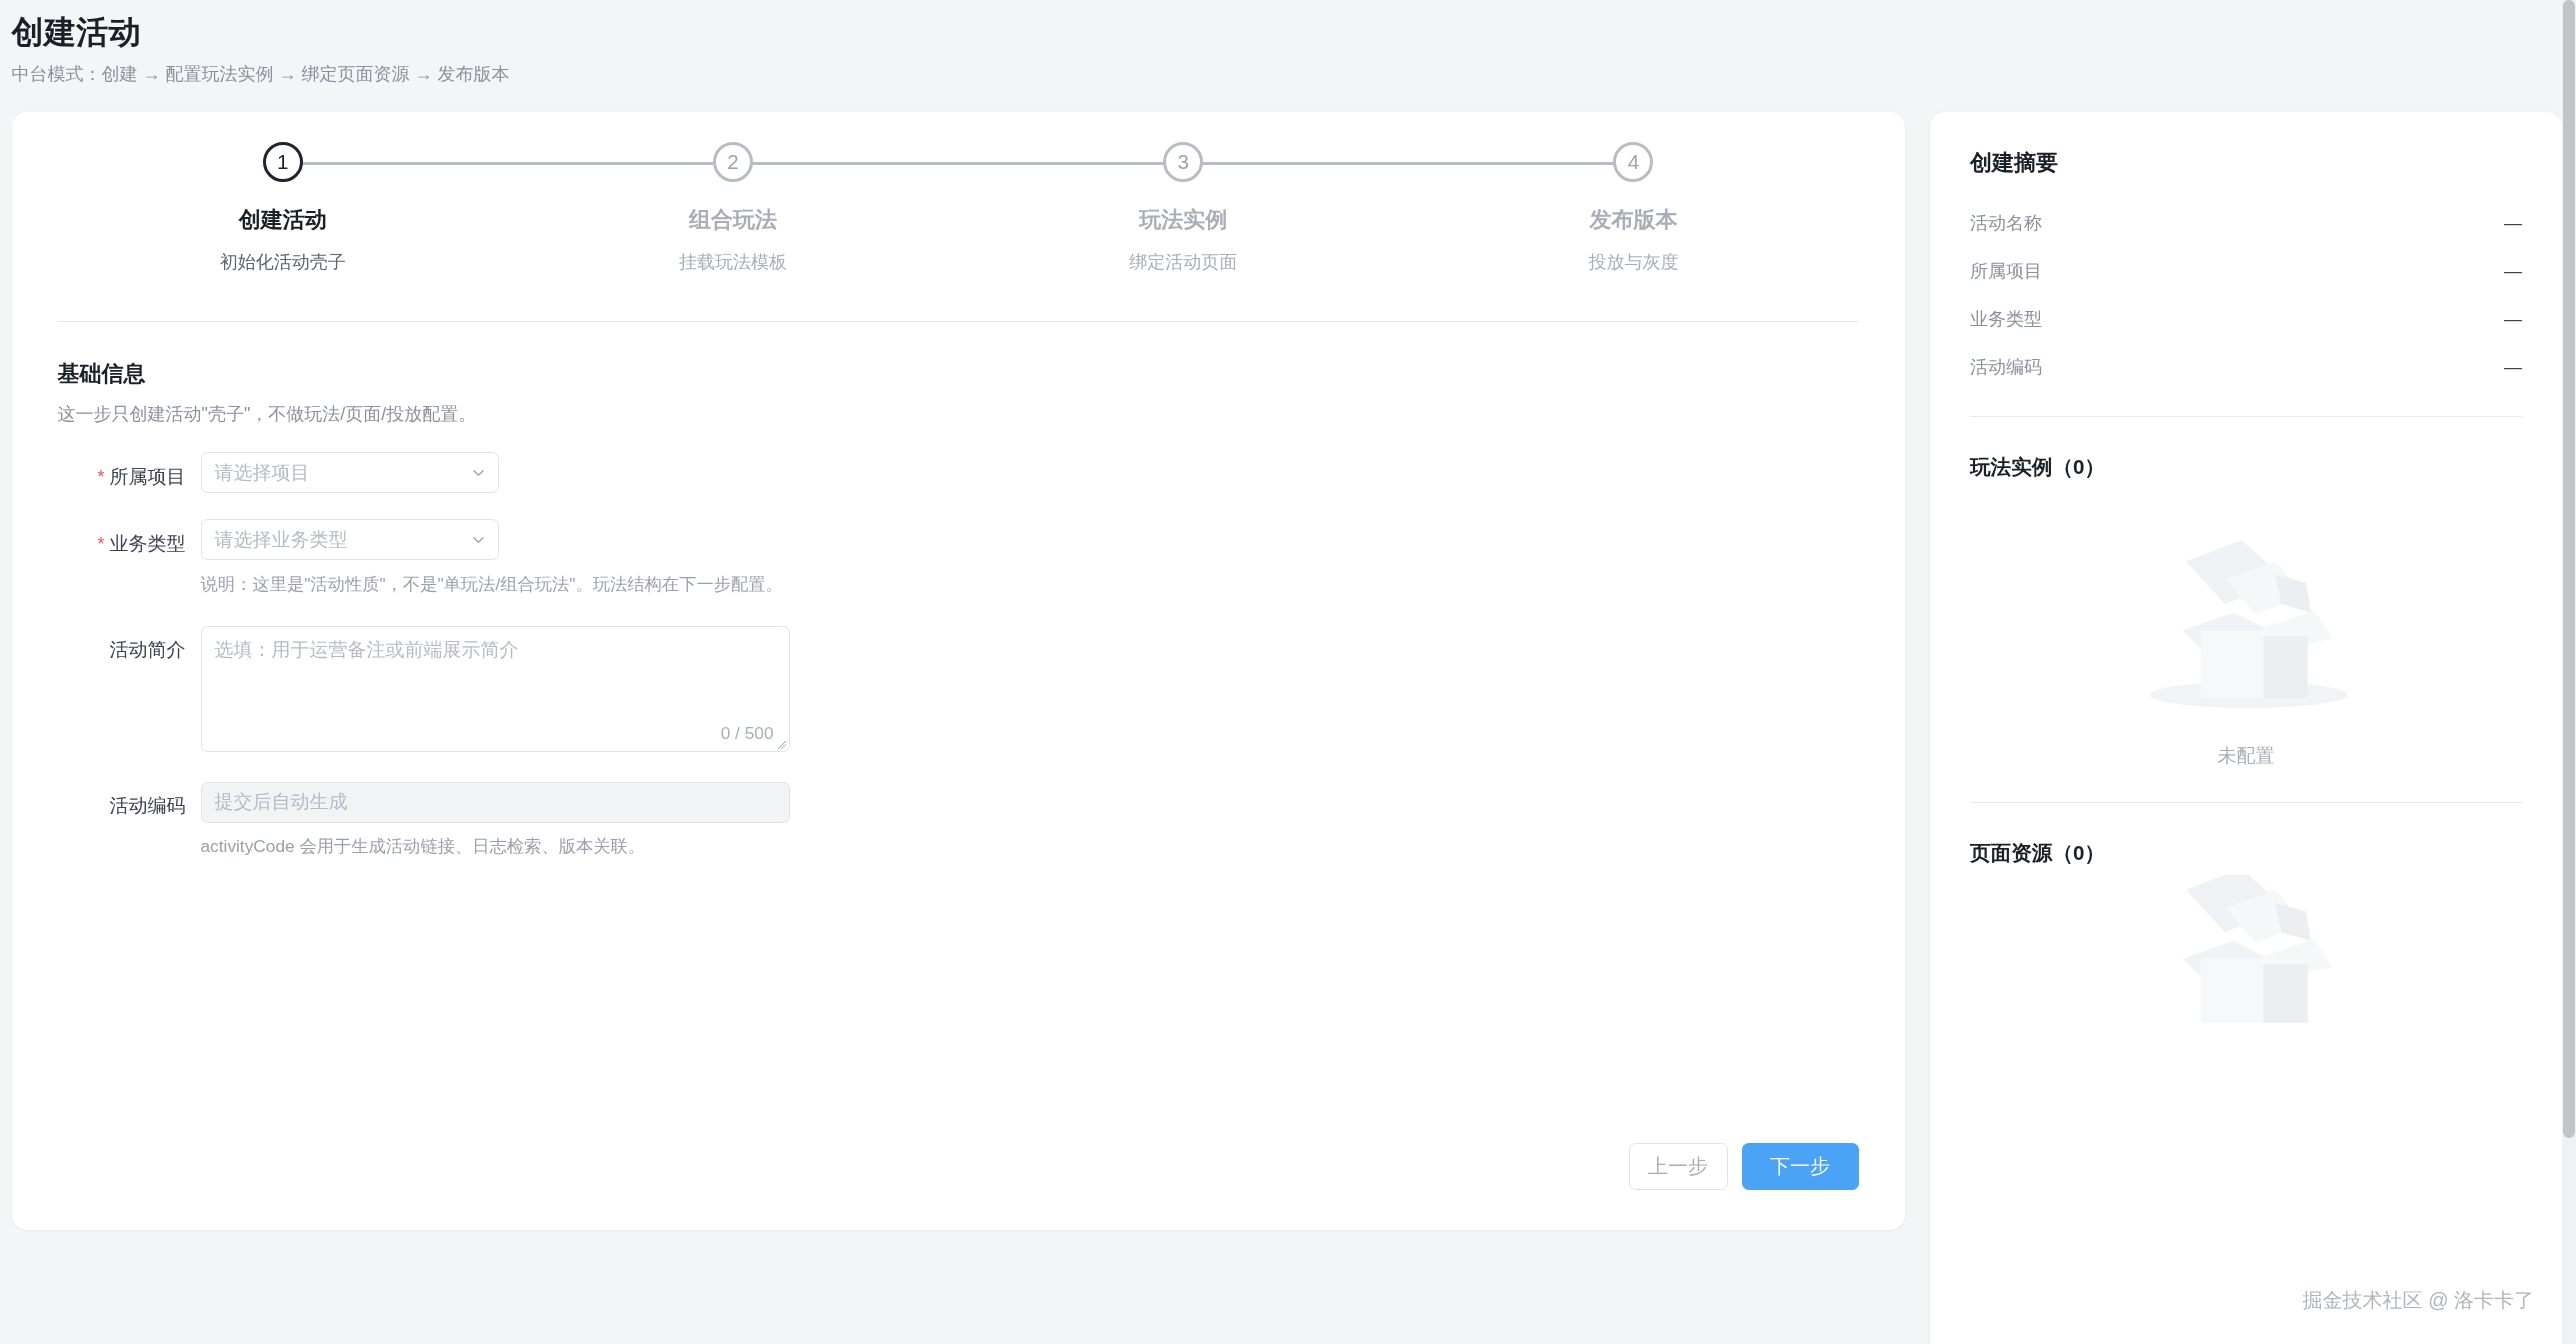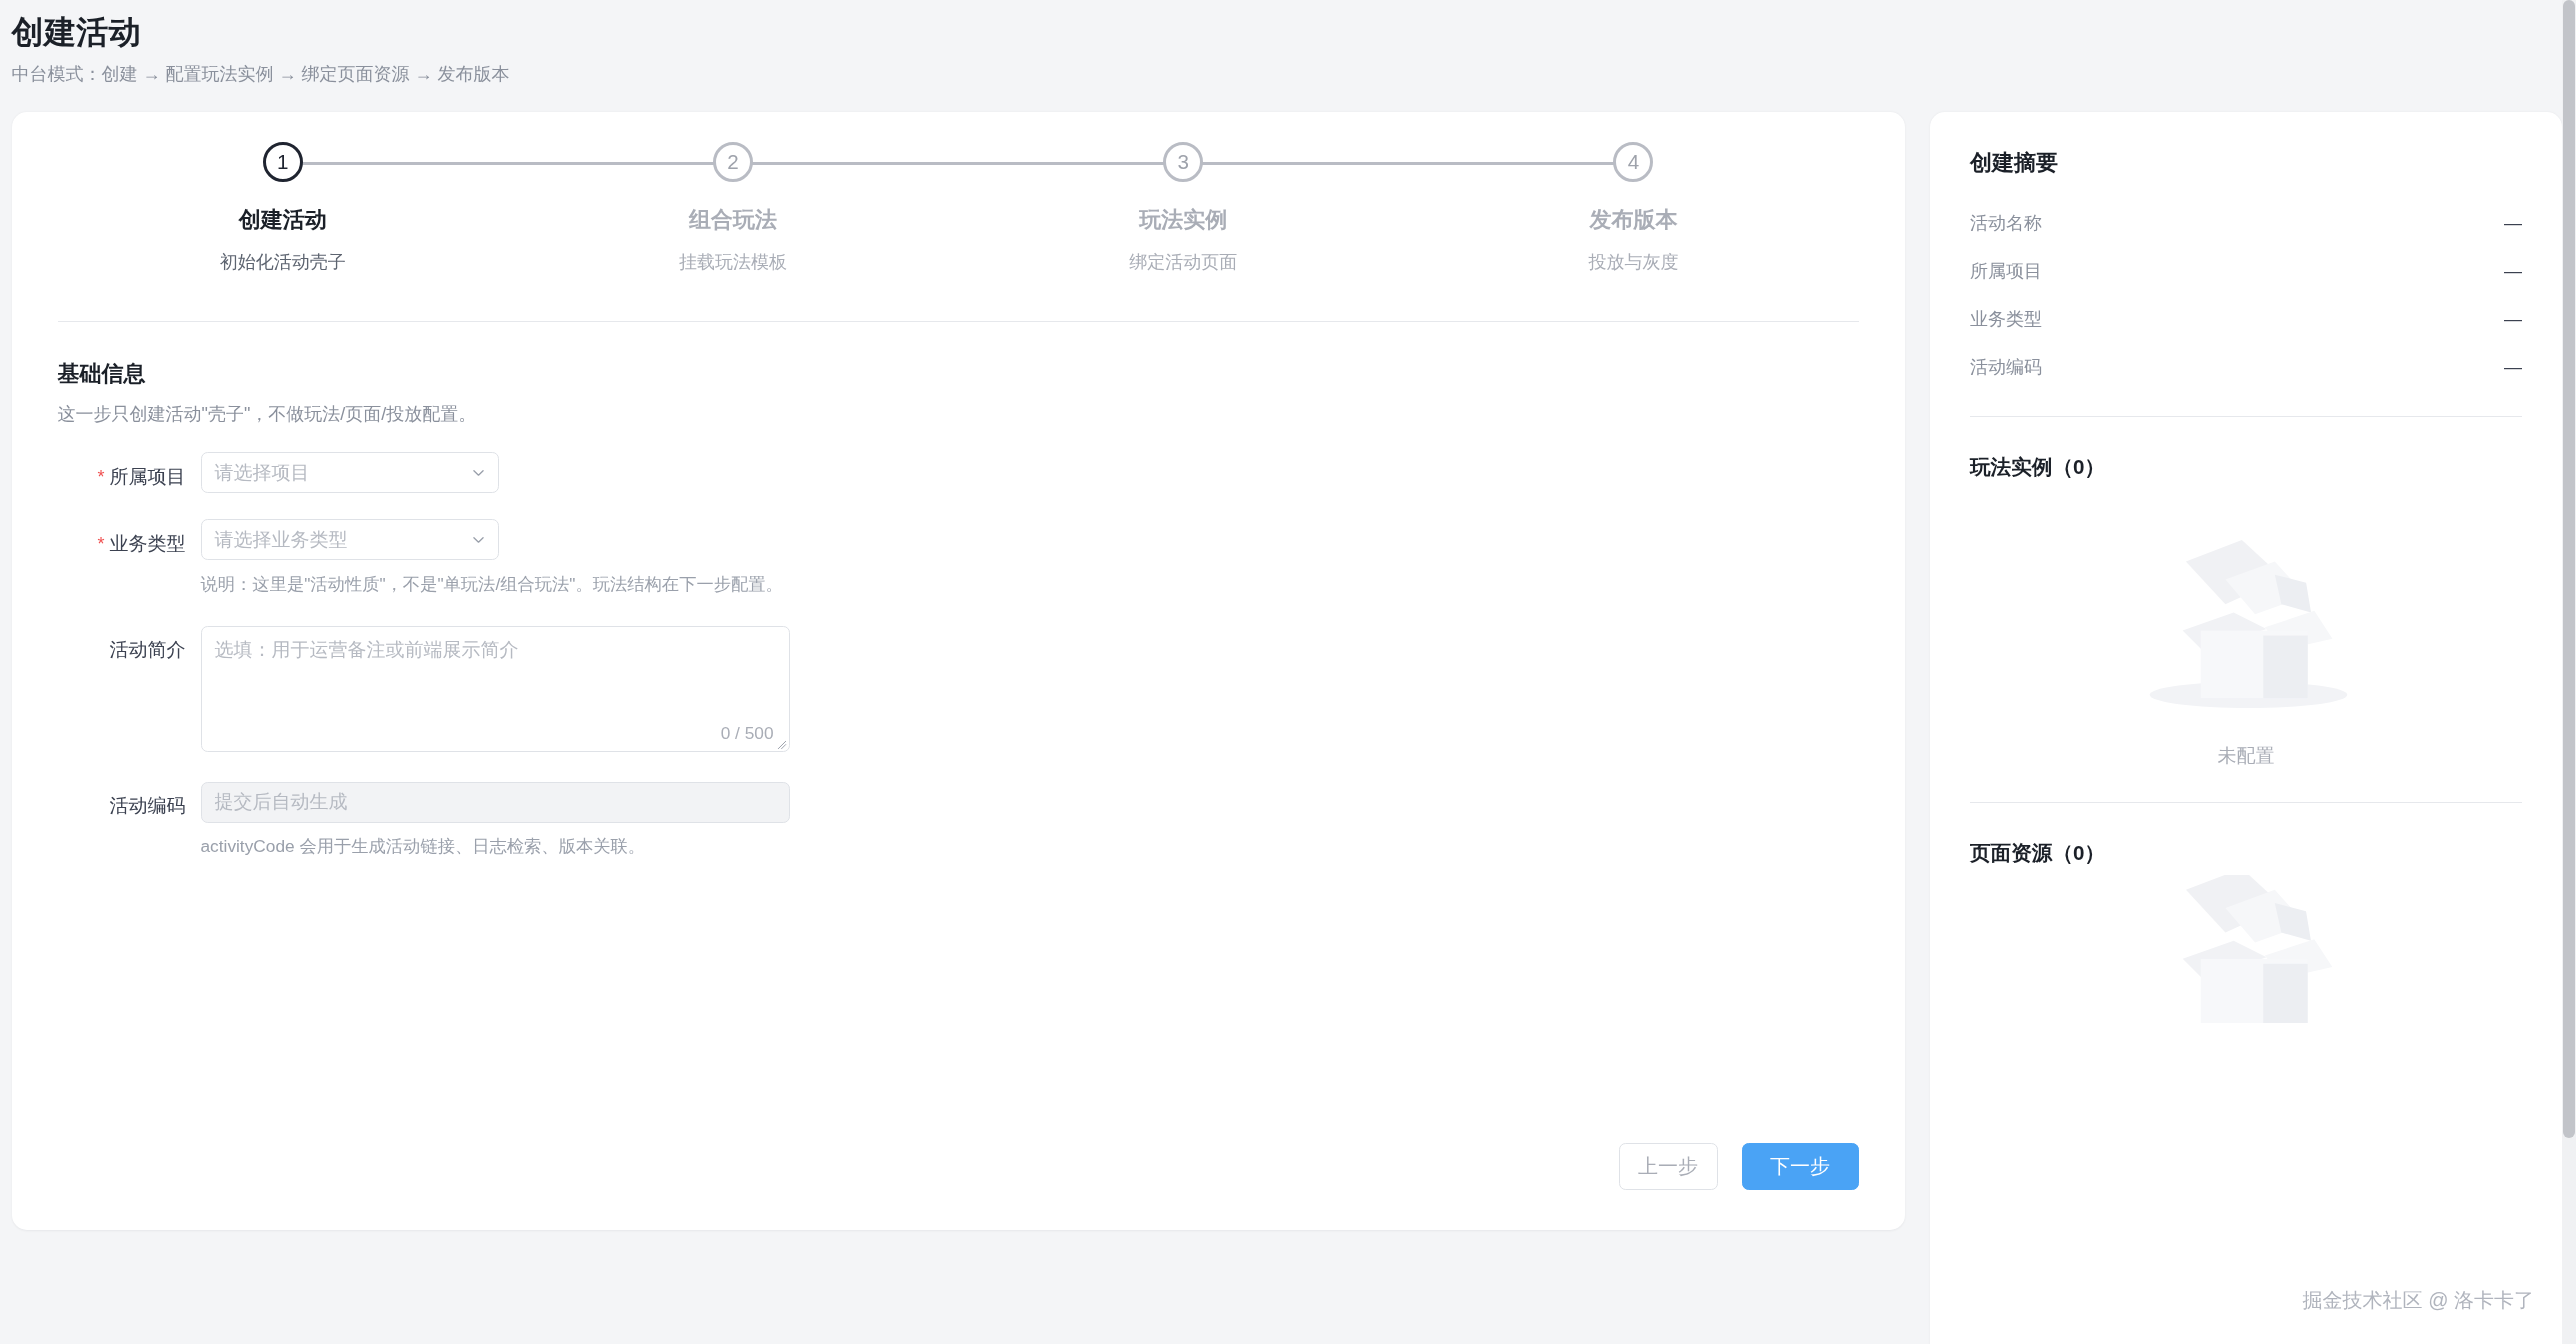--- a/index.html
+++ b/index.html
@@ -113,21 +113,21 @@
     position: absolute; right: 15px; bottom: 6.6px;
     font-size: 17.3px; color: #a9adb6;
   }
   .ta-grip {
     position: absolute; right: 1.6px; bottom: 1.6px; width: 11.5px; height: 11.5px;
   }
 
   
   .btn-bar {
     position: absolute; right: 46px; bottom: 40px;
-    display: flex; gap: 24px;
+    display: flex; gap: 14px;
   }
   .btn {
     border-radius: 6.6px; font-size: 20px; cursor: pointer;
     display: flex; align-items: center; justify-content: center;
     font-family: inherit;
   }
   .btn-secondary {
     width: 99px; height: 47px; background: #fff;
     border: 0.8px solid #dfe2e7; color: #a9adb6;
   }

